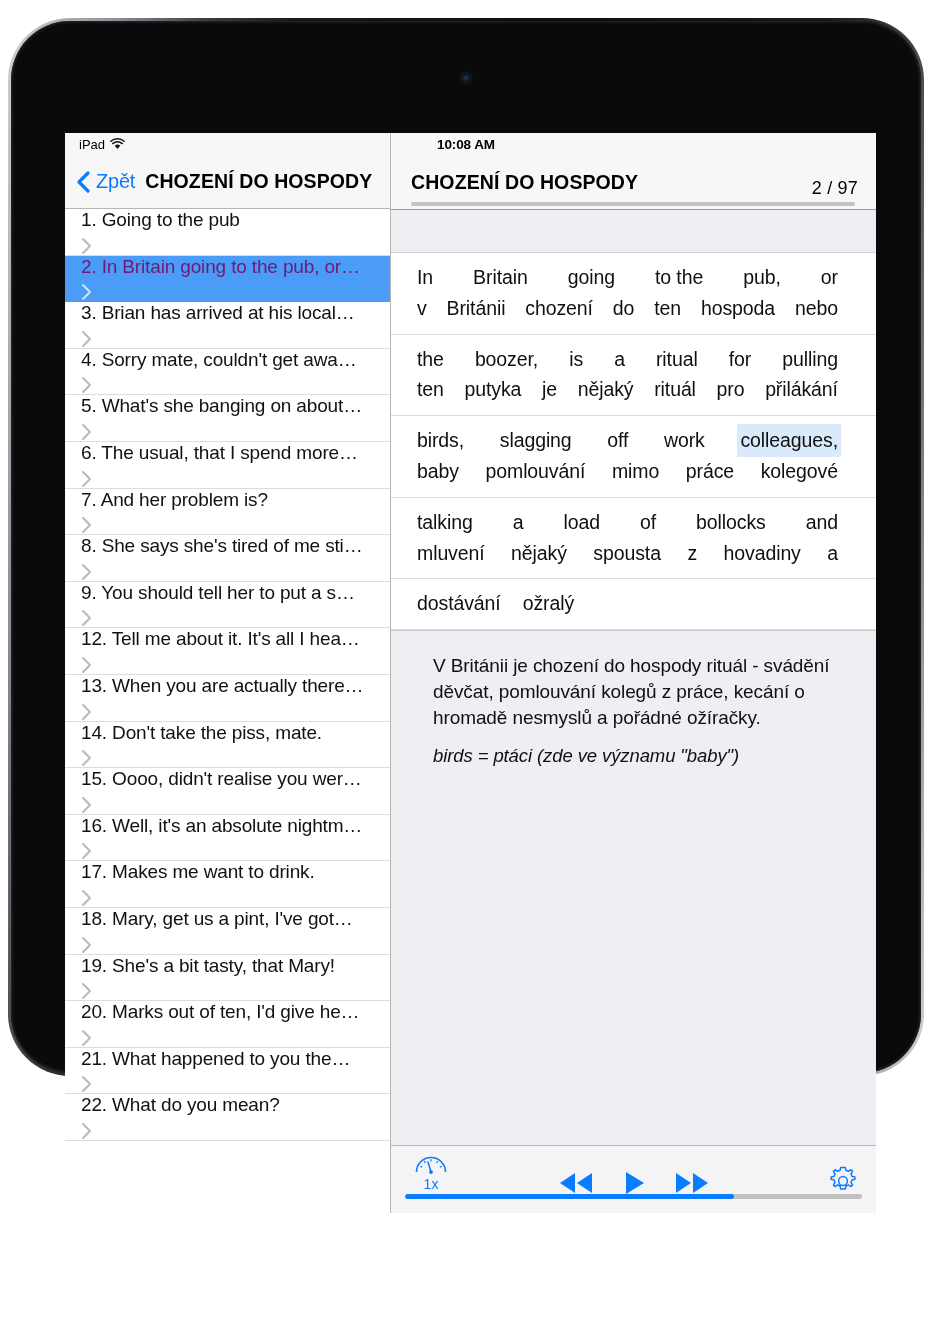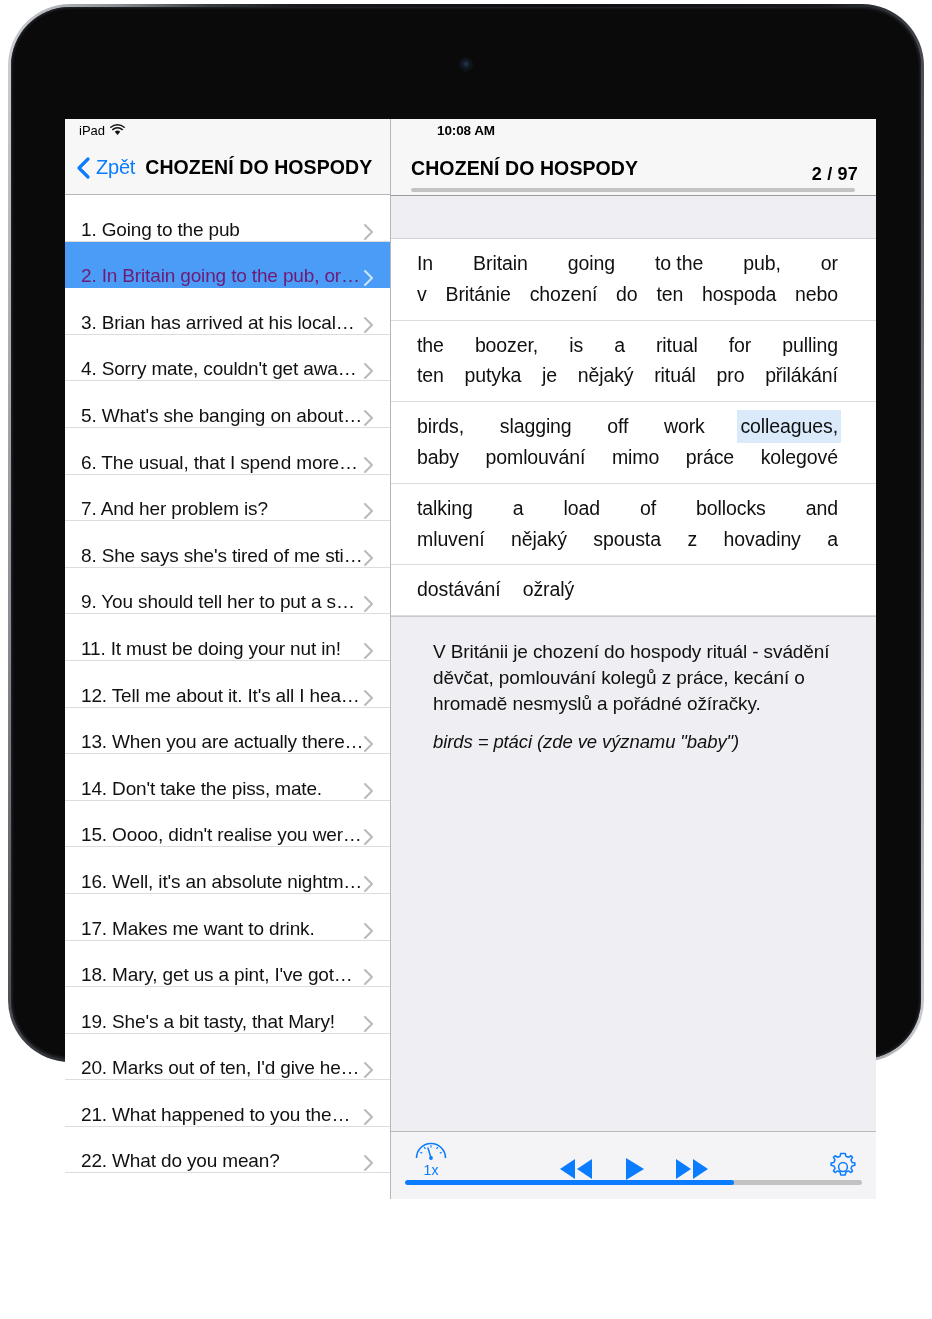--- a/index.html
+++ b/index.html
@@ -8,21 +8,21 @@
     width: 932px;
     height: 1319px;
     overflow: hidden;
     background: #ffffff;
     font-family: "Liberation Sans", sans-serif;
   }
 
   
   #device {
     position: absolute;
-    left: 8px; top: 4px;
+    left: 8px; top: 18px;
     width: 916px; height: 1058px;
     border-radius: 62px;
     background: linear-gradient(100deg,#cfd2d6 0%,#8a8e94 10%,#3a3d42 18%,#17191c 26%,#0d0e10 50%,#17191c 74%,#3a3d42 82%,#8a8e94 92%,#cfd2d6 100%);
     padding: 3px;
   }
   #device-inner {
     width: 100%; height: 100%;
     border-radius: 59px;
     background: #0a0a0b;
     position: relative;
@@ -106,25 +106,26 @@
   }
 
   #list {
     flex: 1;
     overflow: hidden;
     background: #ffffff;
   }
   .list-row {
     height: 46.6px;
     display: flex;
-    align-items: flex-end;
+    align-items: flex-start;
     padding-left: 16px;
     padding-right: 12px;
     border-bottom: 1px solid #dcdcdc;
     background: #ffffff;
+    flex-direction: column;
   }
   .list-row .txt {
     flex: 1;
     font-size: 19px;
     color: #111;
     letter-spacing: -0.15px;
     white-space: nowrap;
     overflow: hidden;
   }
   .list-row .disc {
@@ -189,21 +190,21 @@
   }
   #detail-title {
     font-size: 19.5px;
     font-weight: bold;
     letter-spacing: 0.1px;
     color: #000;
   }
   #detail-counter {
     margin-left: auto;
     font-size: 18px;
-    font-weight: bold;
+    font-weight: normal;
     color: #000;
     letter-spacing: 0.2px;
     margin-top: 12px;
   }
   #chapter-progress {
     position: absolute;
     left: 20px; bottom: 3px;
     width: 444px; height: 4px;
     background: #c3c3c3;
     border-radius: 2px;
@@ -414,26 +415,20 @@
                   <polyline points="2,2 9,9 2,16" fill="none" stroke="#b9b9be" stroke-width="2" stroke-linecap="round" stroke-linejoin="round"></polyline>
                 </svg></span>
             </div>
             <div class="list-row">
               <span class="txt">9. You should tell her to put a s…</span>
               <span class="disc"><svg viewBox="0 0 11 18" width="11" height="18">
                   <polyline points="2,2 9,9 2,16" fill="none" stroke="#b9b9be" stroke-width="2" stroke-linecap="round" stroke-linejoin="round"></polyline>
                 </svg></span>
             </div>
             <div class="list-row">
-              <span class="txt">11. It must be doing your nut in!</span>
-              <span class="disc"><svg viewBox="0 0 11 18" width="11" height="18">
-                  <polyline points="2,2 9,9 2,16" fill="none" stroke="#b9b9be" stroke-width="2" stroke-linecap="round" stroke-linejoin="round"></polyline>
-                </svg></span>
-            </div>
-            <div class="list-row">
               <span class="txt">12. Tell me about it. It's all I hea…</span>
               <span class="disc"><svg viewBox="0 0 11 18" width="11" height="18">
                   <polyline points="2,2 9,9 2,16" fill="none" stroke="#b9b9be" stroke-width="2" stroke-linecap="round" stroke-linejoin="round"></polyline>
                 </svg></span>
             </div>
             <div class="list-row">
               <span class="txt">13. When you are actually there…</span>
               <span class="disc"><svg viewBox="0 0 11 18" width="11" height="18">
                   <polyline points="2,2 9,9 2,16" fill="none" stroke="#b9b9be" stroke-width="2" stroke-linecap="round" stroke-linejoin="round"></polyline>
                 </svg></span>
@@ -523,21 +518,21 @@
                 <div class="pair-line en">
                   <span class="w">In</span>
                   <span class="w">Britain</span>
                   <span class="w">going</span>
                   <span class="w">to the</span>
                   <span class="w">pub,</span>
                   <span class="w">or</span>
                 </div>
                 <div class="pair-line cz">
                   <span class="w">v</span>
-                  <span class="w">Británie</span>
+                  <span class="w">Británii</span>
                   <span class="w">chození</span>
                   <span class="w">do</span>
                   <span class="w">ten</span>
                   <span class="w">hospoda</span>
                   <span class="w">nebo</span>
                 </div>
               </div>
               <div class="pair-row">
                 <div class="pair-line en">
                   <span class="w">the</span>

